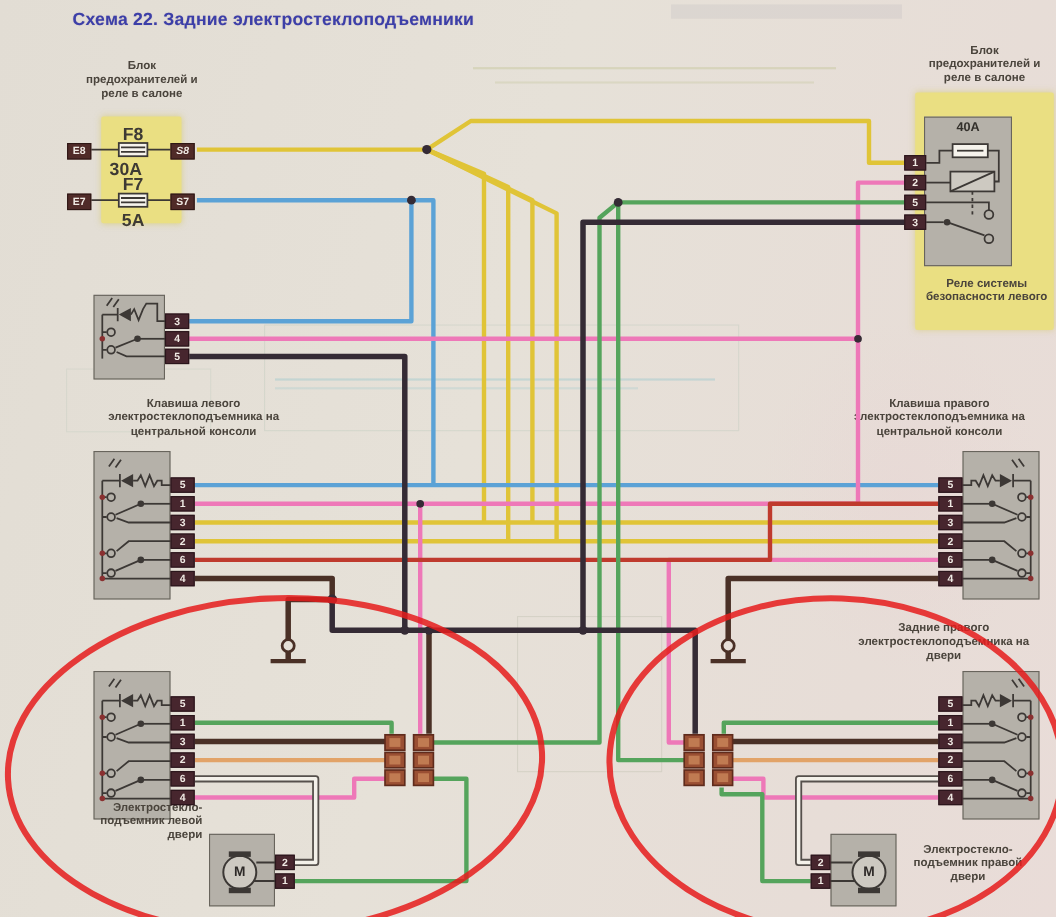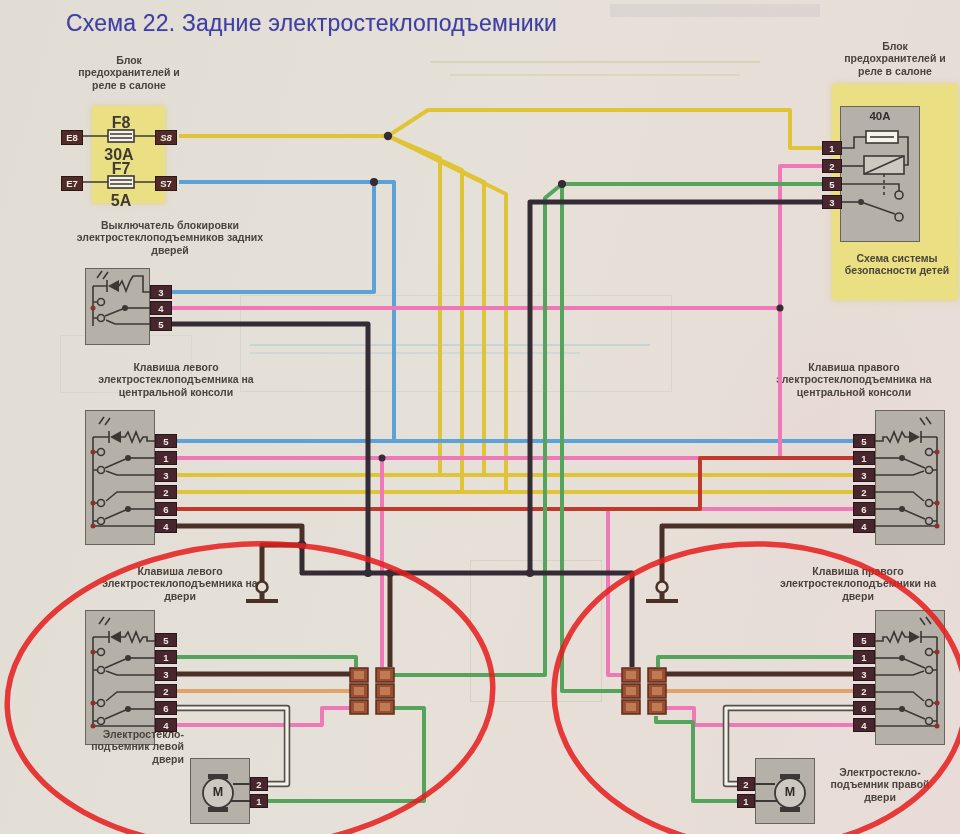--- a/index.html
+++ b/index.html
@@ -12,21 +12,21 @@
   .lbl{position:absolute;color:#4a443c;font-size:10.5px;font-weight:700;line-height:1.18;text-align:center;}
   .term{position:absolute;width:22px;height:14px;background:#47262e;border:1px solid #2a151b;
     color:#efe9e3;font-size:9.5px;font-weight:700;display:flex;align-items:center;justify-content:center;box-sizing:border-box;z-index:6;}
   .term.rel{width:20px;}
   .term.mot{width:18px;}
   .ft{position:absolute;width:22px;height:15px;background:#502b28;border:1px solid #2e1714;
     color:#efe9e3;font-size:9.5px;font-weight:700;display:flex;align-items:center;justify-content:center;box-sizing:border-box;z-index:6;}
   .fl{position:absolute;width:52px;color:#3e3a34;font-size:16px;font-weight:700;text-align:center;z-index:6;}
   .mletter{position:absolute;width:22px;height:15px;color:#2e2a28;font-size:12.5px;font-weight:700;
     text-align:center;z-index:6;}
-  #title{position:absolute;left:66px;top:10px;width:560px;font-size:23px;font-weight:400;
+  #title{position:absolute;left:66px;top:10px;width:560px;font-size:16px;font-weight:700;
     color:#3c3fa8;letter-spacing:.2px;text-shadow:0 0 1px rgba(90,60,140,.35);z-index:6;}
   svg.layer{position:absolute;left:0;top:0;z-index:5;}
   svg.overlay{position:absolute;left:0;top:0;z-index:9;}
 </style>
 </head>
 <body>
 
 <div id="page">
 
   <div class="ghost" style="left:610px;top:4px;width:210px;height:13px;background:rgba(150,150,165,.13);"></div>
@@ -259,31 +259,29 @@
       <rect x="626" y="687" width="10" height="8" fill="#c07b52" stroke="none"></rect>
         <rect x="652" y="687" width="10" height="8" fill="#c07b52" stroke="none"></rect>
       <rect x="626" y="703" width="10" height="8" fill="#c07b52" stroke="none"></rect>
         <rect x="652" y="703" width="10" height="8" fill="#c07b52" stroke="none"></rect>
     </g>
   </svg>
 
   <div class="lbl" style="left:70px;top:54px;width:118px;">Блок предохранителей и реле в салоне</div>
   <div class="lbl" style="left:836px;top:40px;width:118px;">Блок предохранителей и реле в салоне</div>
   <div class="lbl" style="left:846px;top:110px;width:68px;font-size:11.5px;color:#33302b;">40A</div>
-  <div class="lbl" style="left:838px;top:252px;width:118px;">Схема системы безопасности детей</div>
-  <div class="lbl" style="left:62px;top:219px;width:216px;">Выключатель блокировки электростеклоподъемников задних дверей</div>
+  <div class="lbl" style="left:838px;top:252px;width:118px;">Реле системы безопасности левого</div>
   <div class="lbl" style="left:90px;top:361px;width:172px;">Клавиша левого электростеклоподъемника на центральной консоли</div>
   <div class="lbl" style="left:768px;top:361px;width:172px;">Клавиша правого электростеклоподъемника на центральной консоли</div>
-  <div class="lbl" style="left:94px;top:565px;width:172px;">Клавиша левого электростеклоподъемника на двери</div>
-  <div class="lbl" style="left:772px;top:565px;width:172px;">Клавиша правого электростеклоподъемники на двери</div>
+  <div class="lbl" style="left:772px;top:565px;width:172px;">Задние правого электростеклоподъемника на двери</div>
   <div class="lbl" style="left:68px;top:728px;width:116px;text-align:right;">Электростекло-подъемник левой двери</div>
   <div class="lbl" style="left:822px;top:766px;width:116px;">Электростекло-подъемник правой двери</div>
 
   <div class="fl" style="left:95px;top:114px;">F8</div>
-  <div class="fl" style="left:93px;top:146px;">30A</div>
+  <div class="fl" style="left:77px;top:146px;text-align:right;">30A</div>
   <div class="fl" style="left:95px;top:160px;">F7</div>
   <div class="fl" style="left:95px;top:192px;">5A</div>
 
   <div class="ft" style="left:61px;top:130px;">E8</div>
   <div class="ft" style="left:155px;top:130px;font-style:italic;">S8</div>
   <div class="ft" style="left:61px;top:176px;">E7</div>
   <div class="ft" style="left:155px;top:176px;">S7</div>
 
   <div class="term rel" style="left:822px;top:141px;">1</div>
   <div class="term rel" style="left:822px;top:159px;">2</div>

